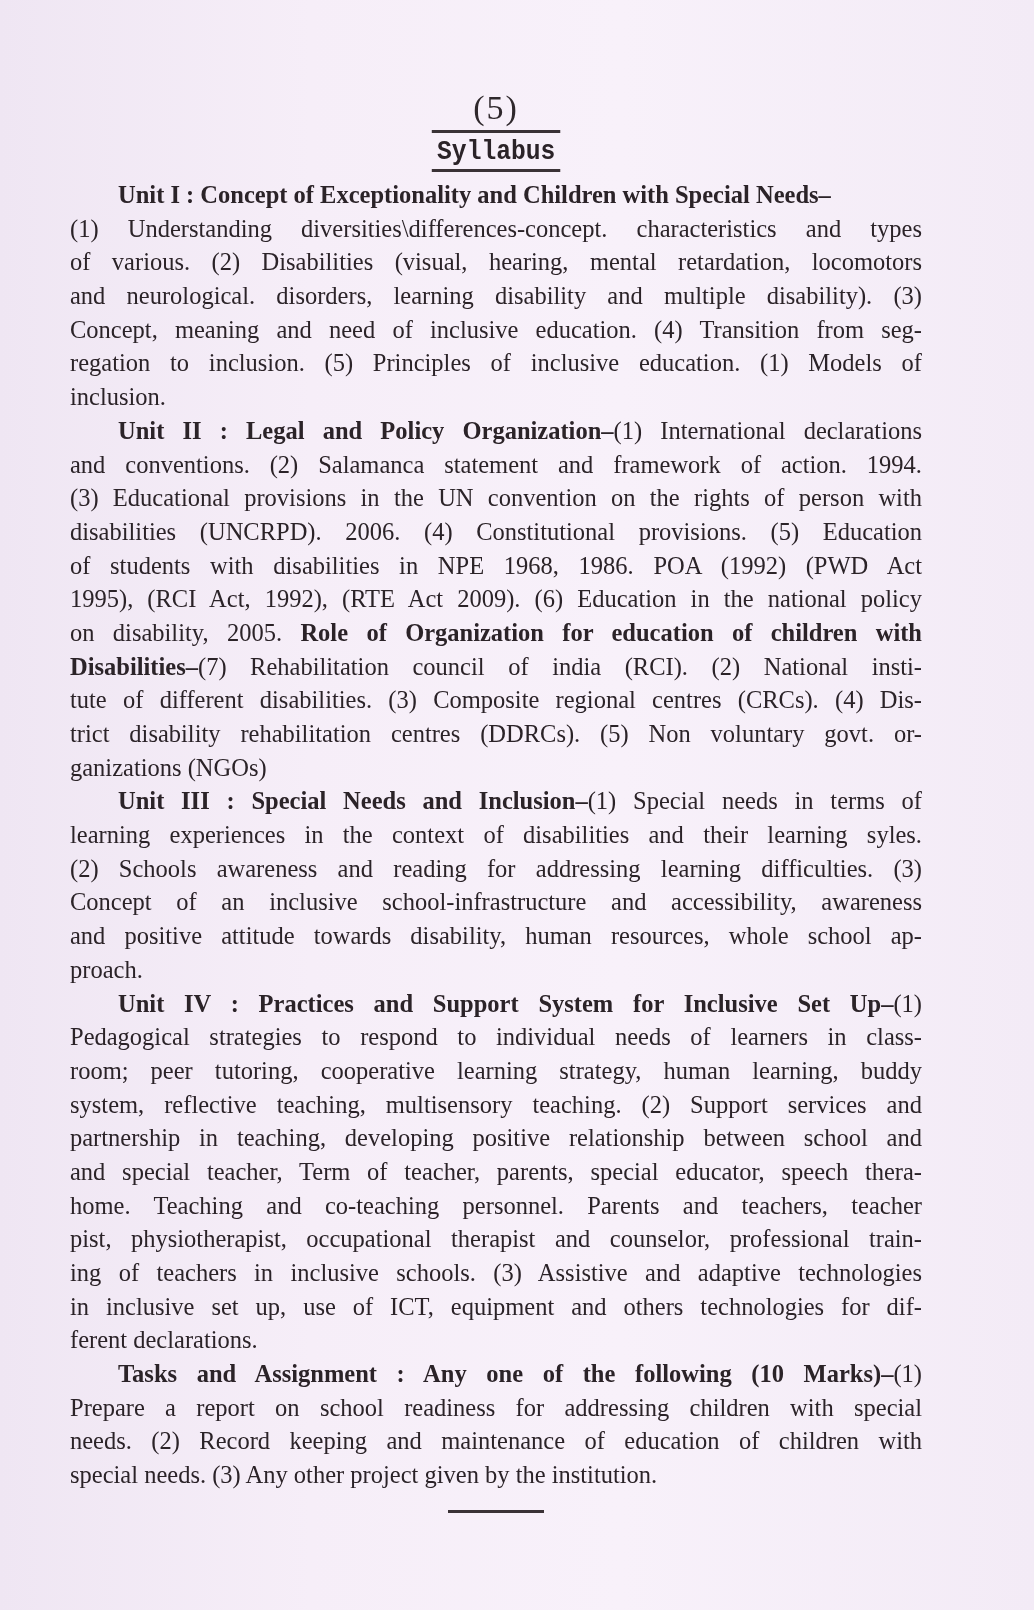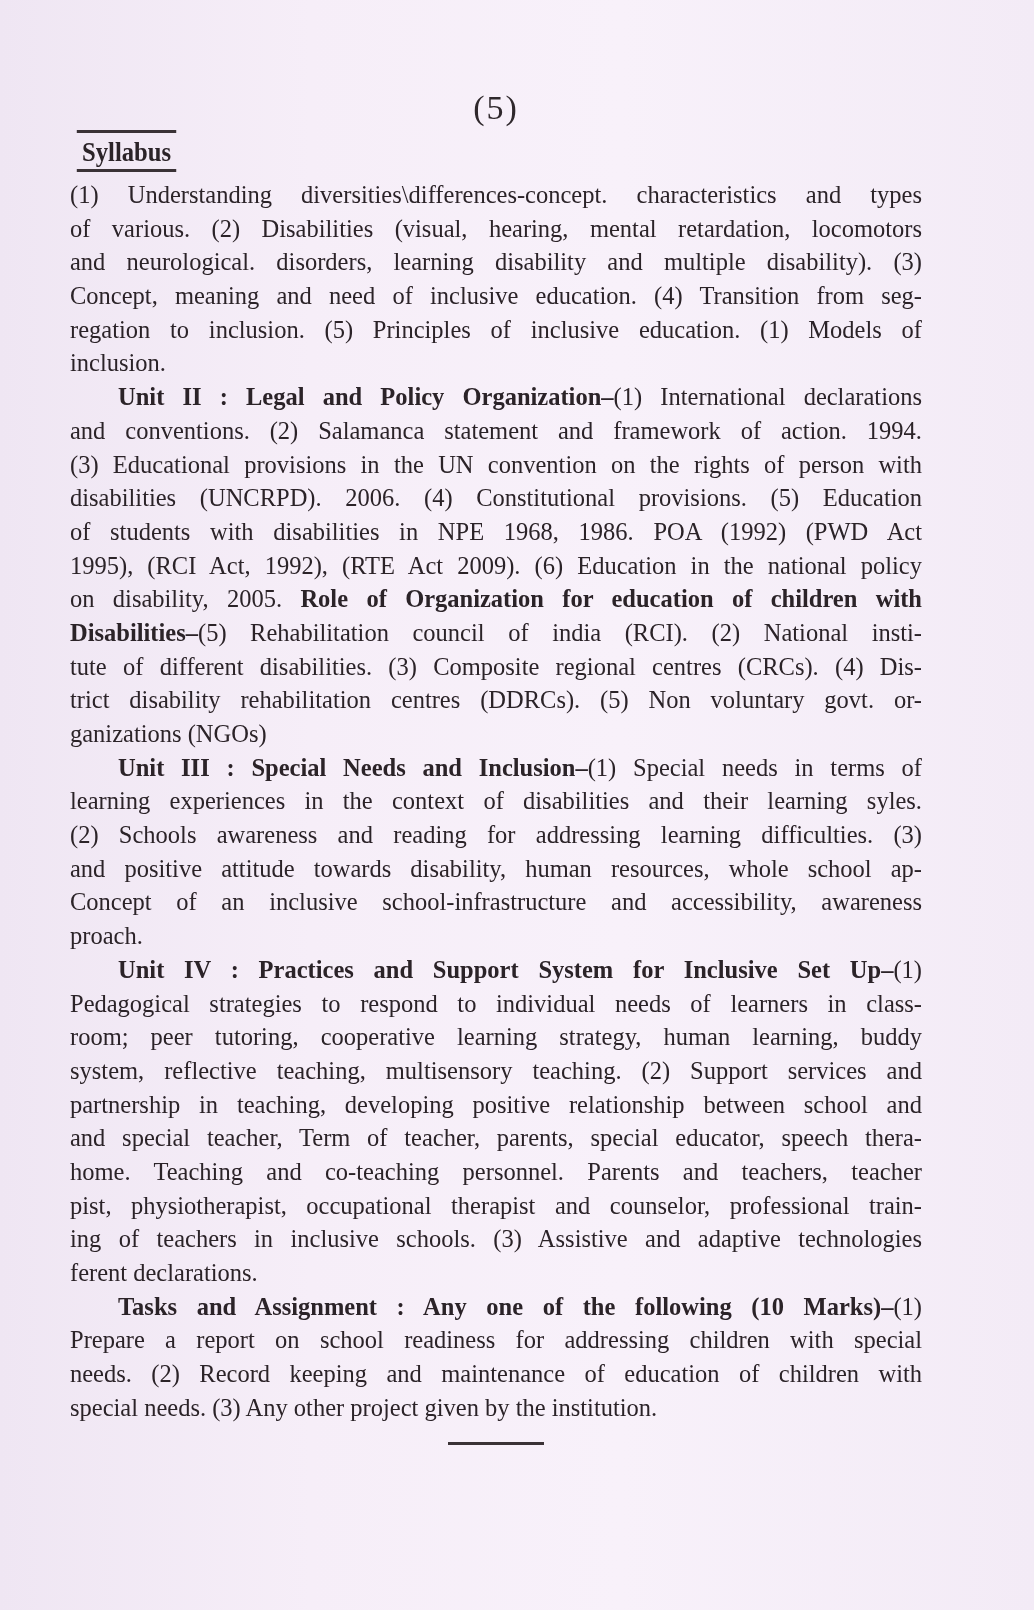--- a/index.html
+++ b/index.html
@@ -10,21 +10,21 @@
     font-family: "Liberation Serif", "DejaVu Serif", serif;
     color: #2b2328;
   }
   .page {
     position: absolute; left: 70px; top: 88px; width: 852px;
   }
   .page-number {
     text-align: center; font-size: 34px; line-height: 40px; margin: 0 0 2px 0;
     letter-spacing: 2px; color: #2f282c;
   }
-  .title-wrap { text-align: left; margin-bottom: 6px; }
+  .title-wrap { text-align: center; margin-bottom: 6px; font-family: Liberation Mono, monospace; }
   .title {
     display: inline-block; font-weight: bold; font-size: 28px; line-height: 34px;
     border-top: 3px solid #3a3236; border-bottom: 3px solid #3a3236;
     padding: 2px 6px 0 6px; color: #2b2328;
     transform: scaleX(0.88);
   }
   .line {
     font-size: 24.5px; line-height: 33.7px; height: 33.7px; white-space: nowrap;
     text-align: justify; text-align-last: justify;
     transform-origin: left center;
@@ -37,61 +37,63 @@
   }
 </style>
 </head>
 <body>
 
 <div class="page">
   <div class="page-number">(5)</div>
   <div class="title-wrap"><span class="title">Syllabus</span></div>
 
   <section>
+    <div class="line indent last"><span class="b">Unit I : Concept of Exceptionality and Children with Special Needs–</span></div>
     <div class="line">(1) Understanding diversities\differences-concept. characteristics and types</div>
     <div class="line">of various. (2) Disabilities (visual, hearing, mental retardation, locomotors</div>
     <div class="line">and neurological. disorders, learning disability and multiple disability). (3)</div>
     <div class="line">Concept, meaning and need of inclusive education. (4) Transition from seg-</div>
     <div class="line">regation to inclusion. (5) Principles of inclusive education. (1) Models of</div>
     <div class="line last">inclusion.</div>
   </section>
 
   <section>
     <div class="line indent"><span class="b">Unit II : Legal and Policy Organization–</span><span>(1) International declarations</span></div>
     <div class="line">and conventions. (2) Salamanca  statement and framework of action. 1994.</div>
     <div class="line">(3) Educational provisions in the UN convention on the rights of person with</div>
     <div class="line">disabilities (UNCRPD). 2006. (4) Constitutional provisions. (5) Education</div>
     <div class="line">of students with disabilities in NPE 1968, 1986. POA (1992) (PWD  Act</div>
     <div class="line">1995), (RCI Act, 1992), (RTE Act 2009). (6) Education in the national policy</div>
     <div class="line"><span>on disability, 2005. </span><span class="b">Role of Organization for education of children with</span></div>
-    <div class="line"><span class="b">Disabilities–</span><span>(5) Rehabilitation council of india (RCI). (2) National insti-</span></div>
+    <div class="line"><span class="b">Disabilities–</span><span>(7) Rehabilitation council of india (RCI). (2) National insti-</span></div>
     <div class="line">tute of different disabilities. (3) Composite regional centres (CRCs). (4) Dis-</div>
     <div class="line">trict disability rehabilitation centres (DDRCs). (5) Non voluntary govt. or-</div>
     <div class="line last">ganizations (NGOs)</div>
   </section>
 
   <section>
     <div class="line indent"><span class="b">Unit  III : Special Needs and Inclusion–</span><span>(1) Special needs in terms of</span></div>
     <div class="line">learning experiences in the context of disabilities and their learning syles.</div>
     <div class="line">(2) Schools awareness and reading for addressing learning difficulties. (3)</div>
+    <div class="line">Concept of an inclusive school-infrastructure and accessibility, awareness</div>
     <div class="line">and positive attitude towards disability, human resources, whole school ap-</div>
-    <div class="line">Concept of an inclusive school-infrastructure and accessibility, awareness</div>
     <div class="line last">proach.</div>
   </section>
 
   <section>
     <div class="line indent"><span class="b">Unit IV : Practices and Support System for Inclusive Set Up–</span><span>(1)</span></div>
     <div class="line">Pedagogical strategies to respond to individual needs of learners in class-</div>
     <div class="line">room; peer tutoring, cooperative learning strategy, human learning, buddy</div>
     <div class="line">system, reflective teaching, multisensory teaching. (2) Support services and</div>
     <div class="line">partnership in teaching, developing positive relationship between school and</div>
     <div class="line">and special teacher, Term of teacher, parents, special educator, speech thera-</div>
     <div class="line">home. Teaching and co-teaching personnel. Parents and teachers, teacher</div>
     <div class="line">pist, physiotherapist, occupational therapist and counselor, professional train-</div>
     <div class="line">ing of teachers in inclusive schools. (3) Assistive and adaptive technologies</div>
+    <div class="line">in inclusive set up, use of ICT, equipment and others technologies for dif-</div>
     <div class="line last">ferent declarations.</div>
   </section>
 
   <section>
     <div class="line indent"><span class="b">Tasks and Assignment : Any one of the following (10 Marks)–</span><span>(1)</span></div>
     <div class="line">Prepare a report on school readiness for addressing children with special</div>
     <div class="line">needs. (2) Record keeping and maintenance of education of children with</div>
     <div class="line last">special needs. (3) Any other project given by the institution.</div>
   </section>
 

